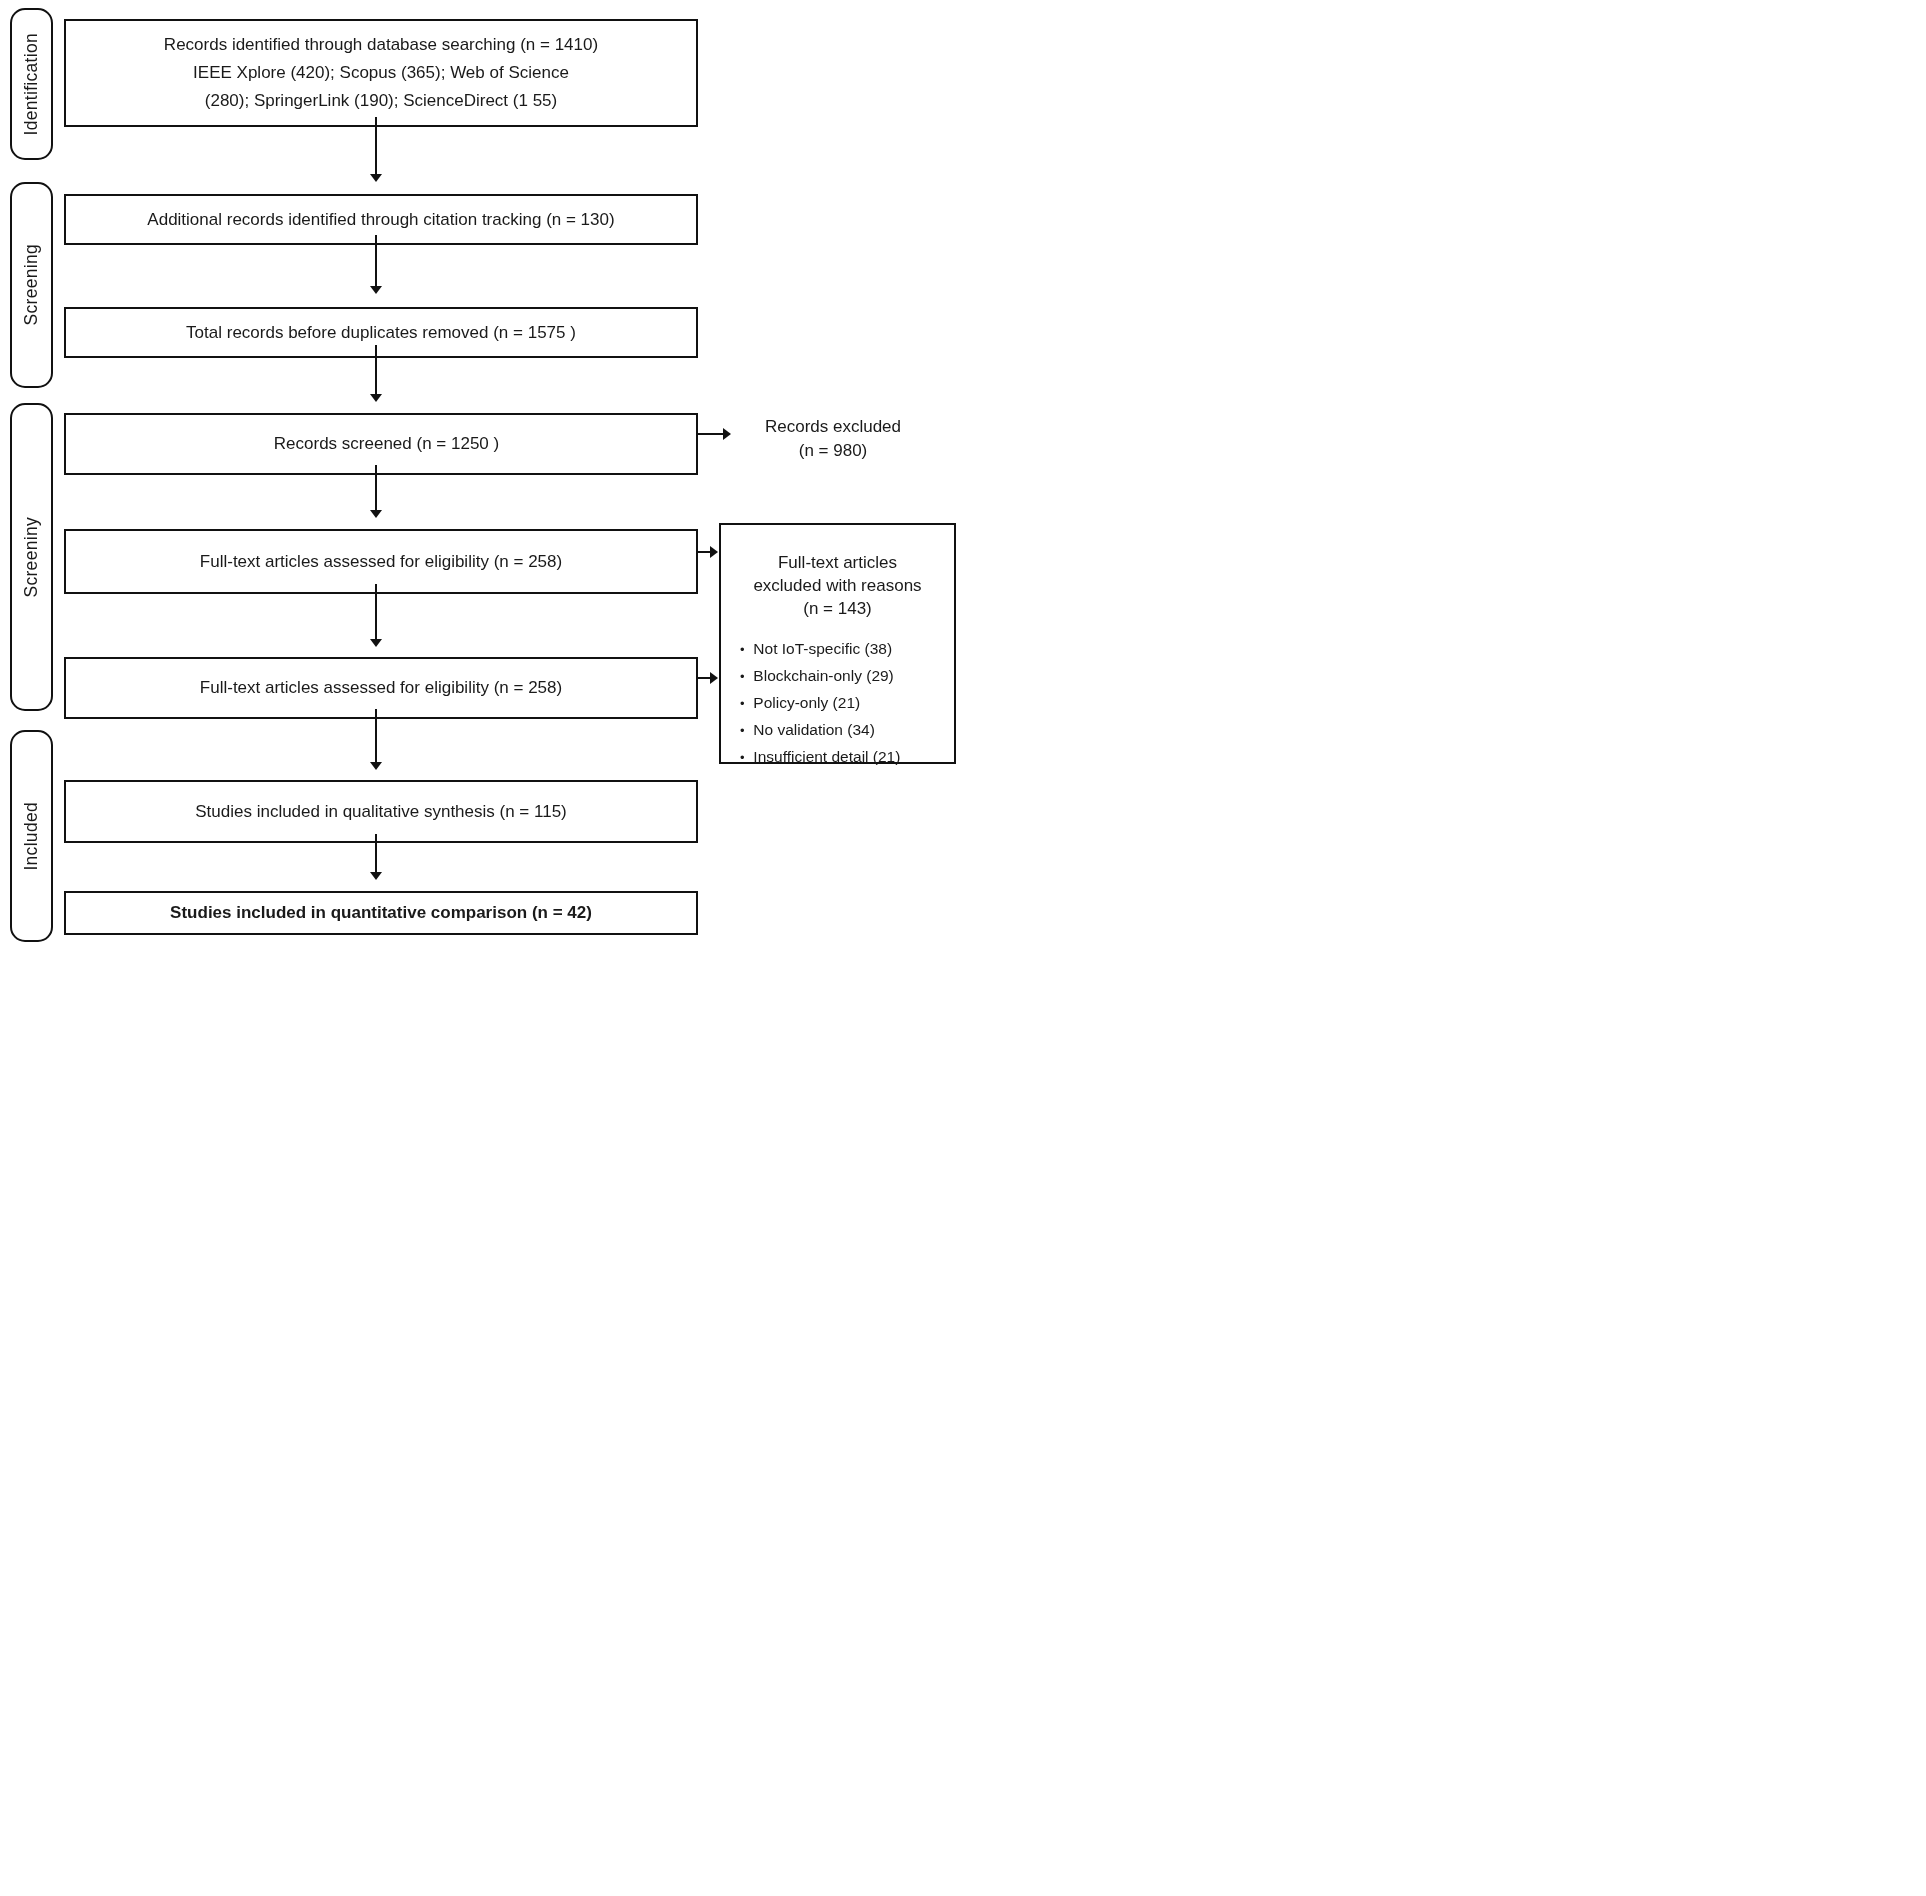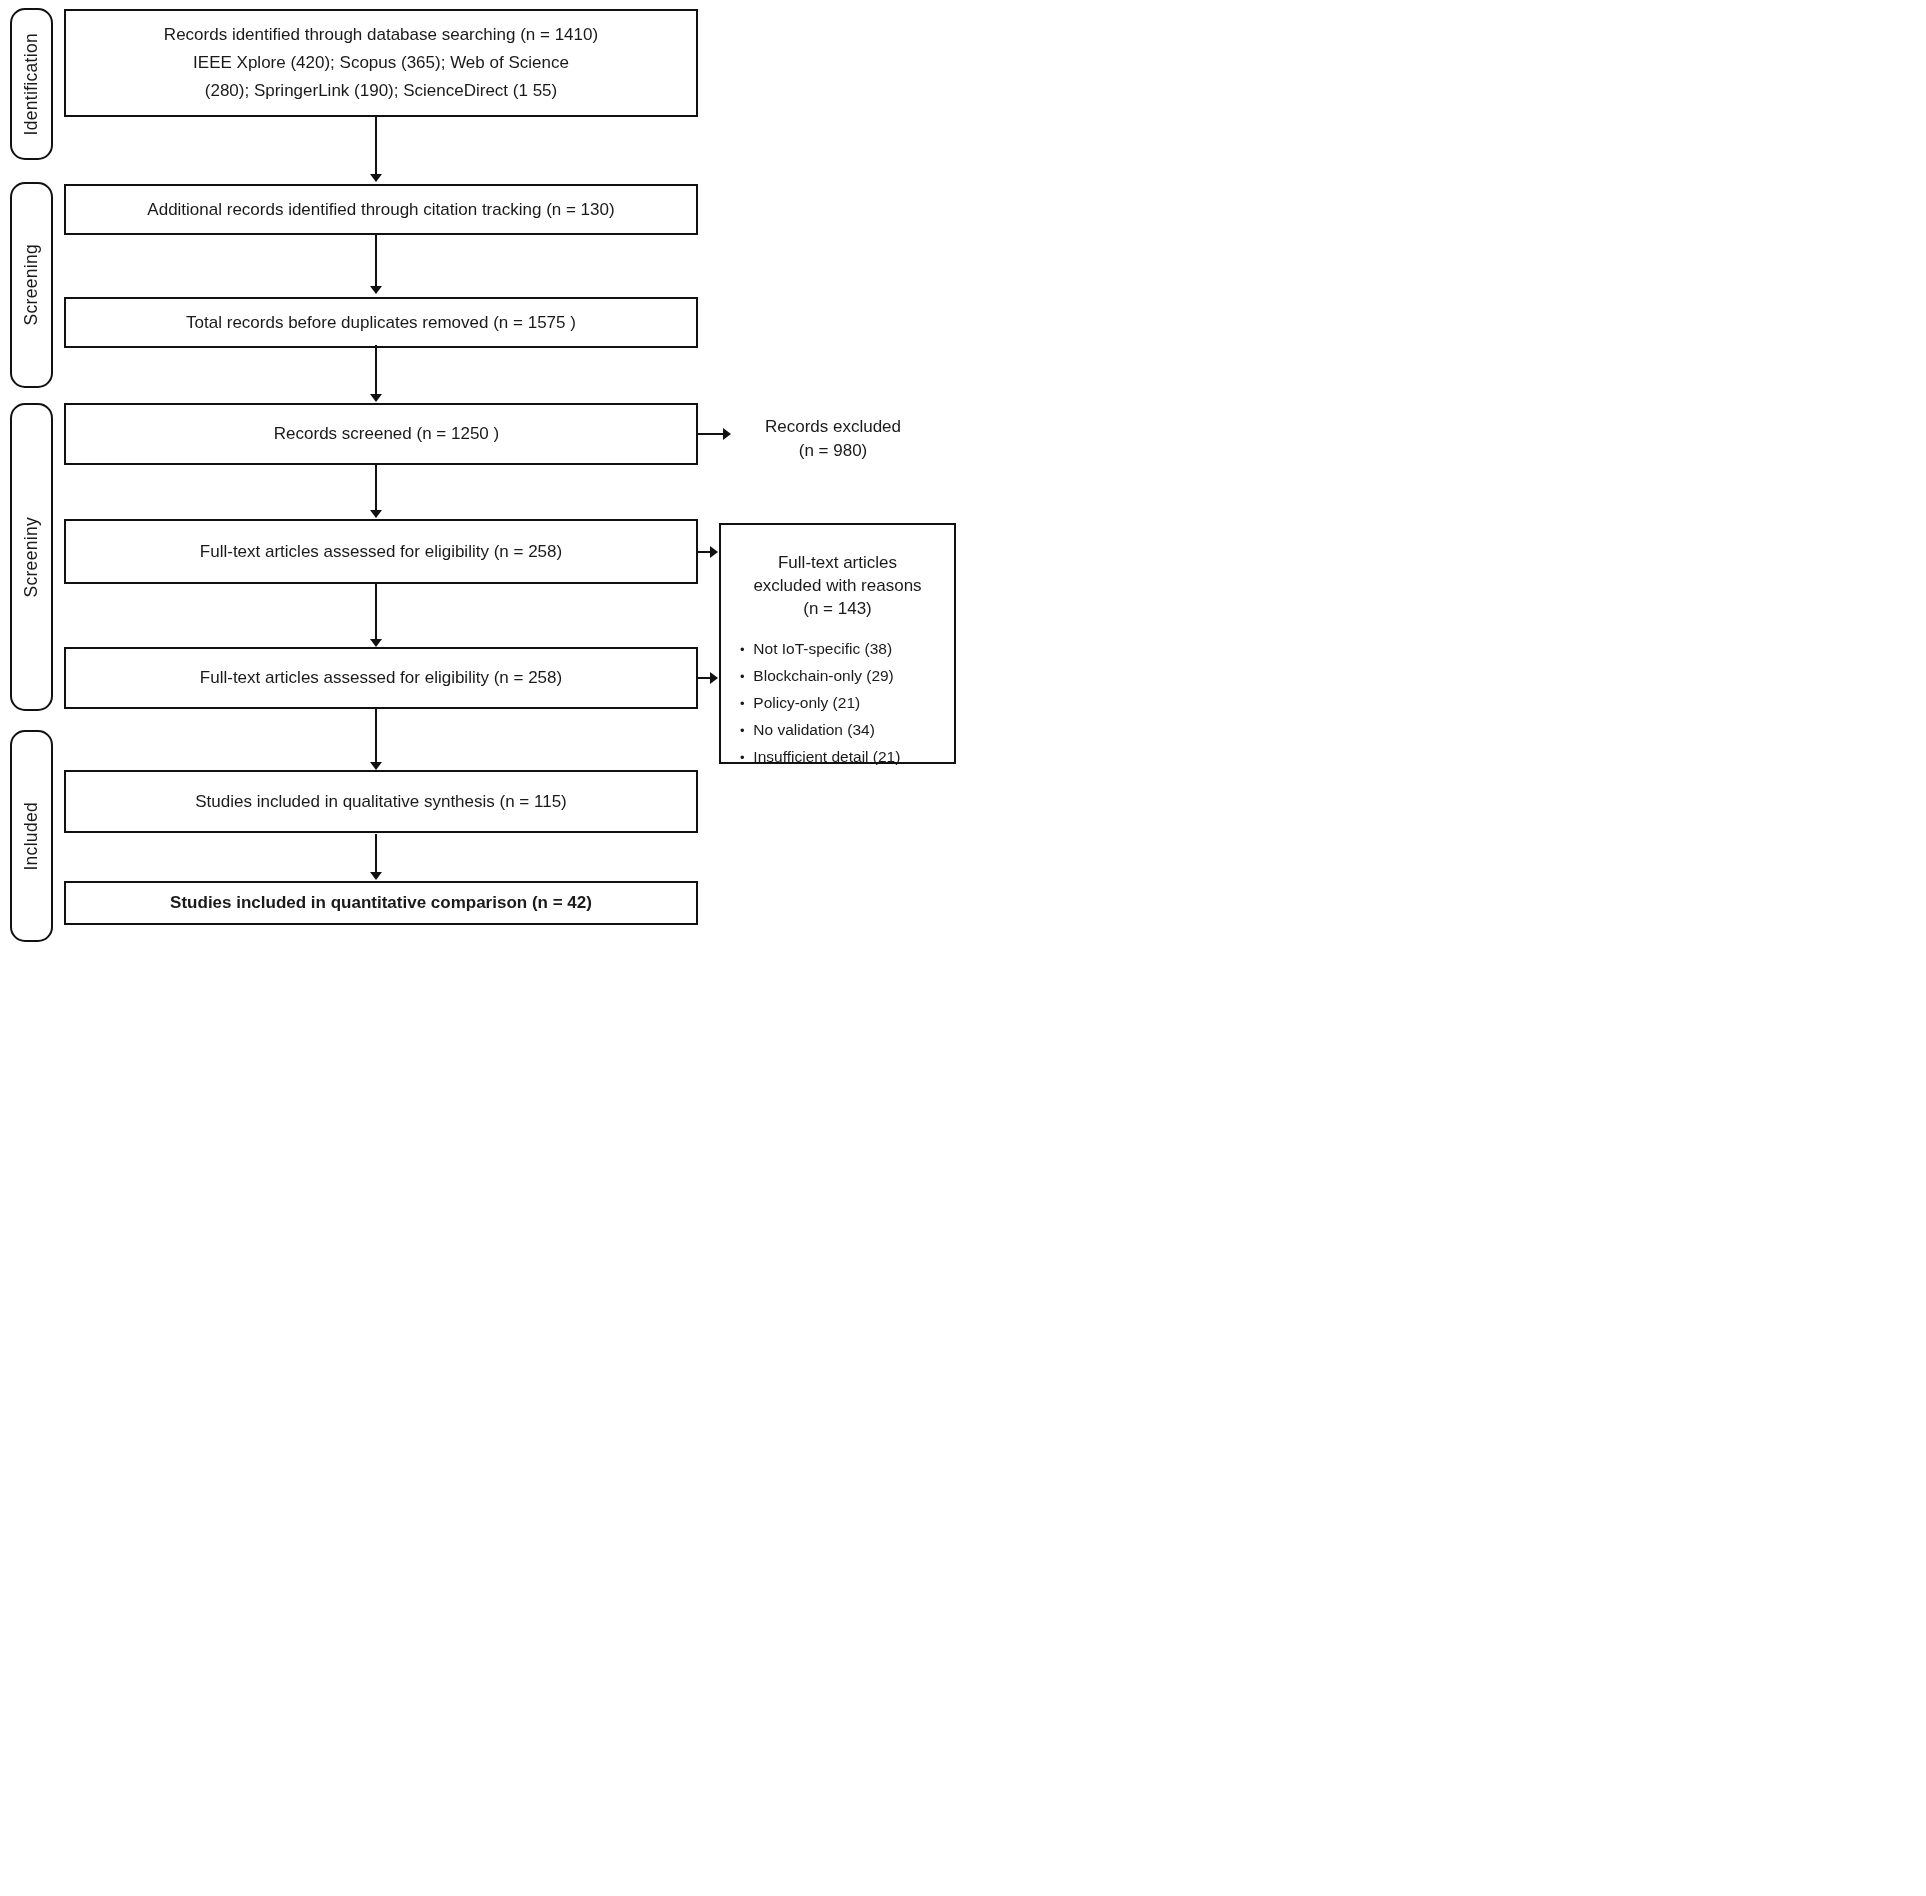--- a/index.html
+++ b/index.html
@@ -45,20 +45,21 @@
     background: #fff;
     box-sizing: border-box;
     display: flex;
     flex-direction: column;
     align-items: center;
     justify-content: center;
     text-align: center;
     font-size: 17px;
     line-height: 26px;
     padding: 0 17px;
+    margin-top: 10px;
   }
   
   .varrow {
     position: absolute;
     width: 1.7px;
     background: #111;
   }
   .varrow::after {
     content: "";
     position: absolute;

